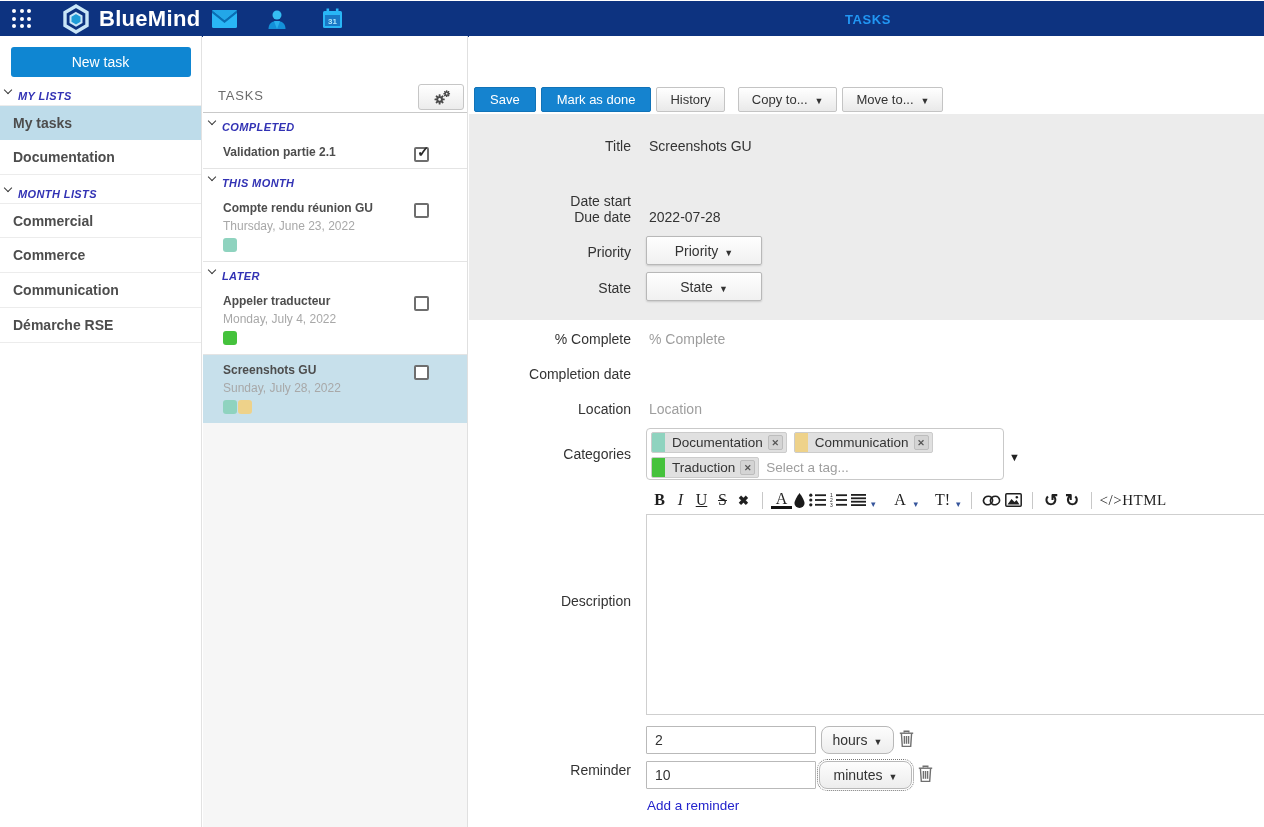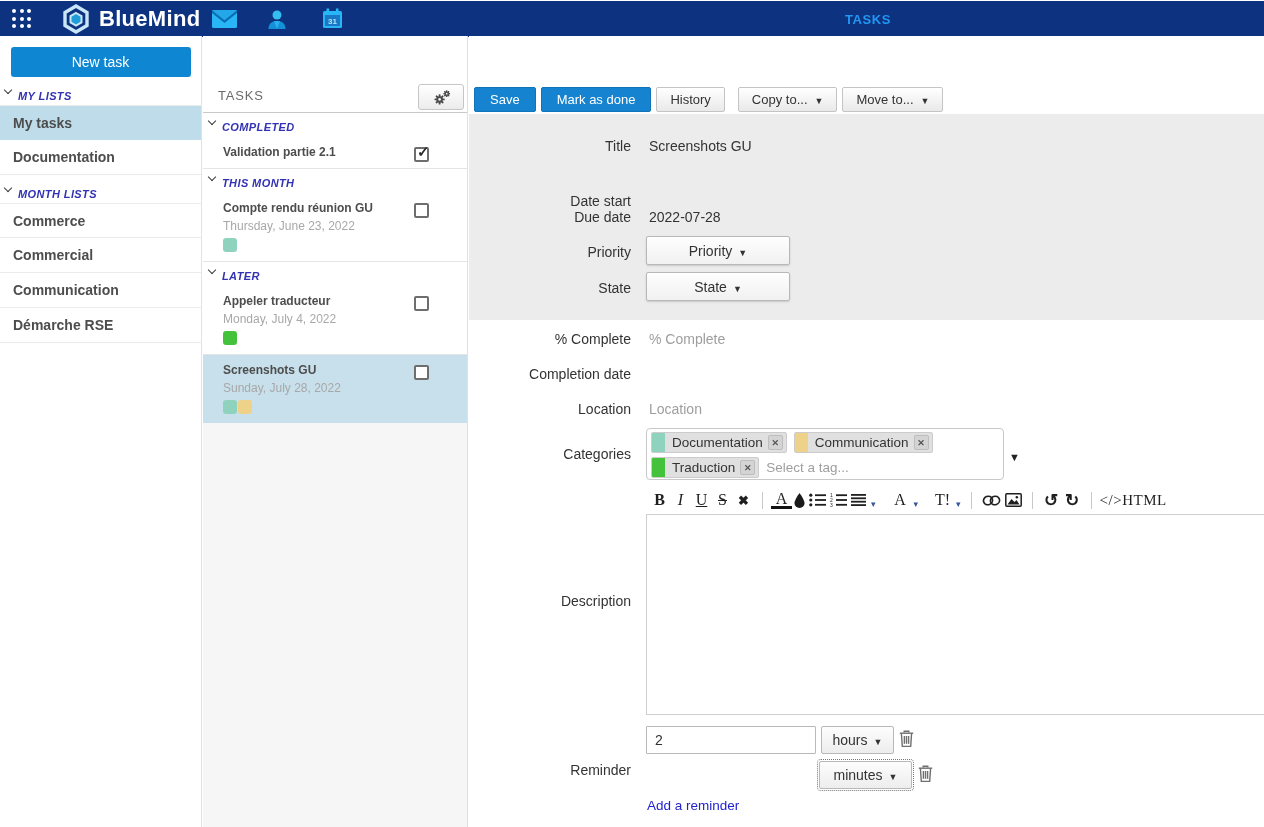--- a/index.html
+++ b/index.html
@@ -66,21 +66,21 @@
   .btn .dd { font-size:9px; margin-left:7px; color:#333; }
   .ml { margin-left:13px !important; }
 
   .form-head { position:absolute; top:78px; left:0; right:0; height:206px; background:#ececec; }
 
   .frow { position:absolute; left:0; right:0; height:18px; }
   .frow .lbl { position:absolute; left:0; top:0; width:162px; text-align:right; font-size:14px; color:#333; }
   .frow .val { position:absolute; left:180px; top:0; font-size:14px; color:#333; }
   .ph { color:#9e9e9e !important; }
 
-  .sel-btn { position:absolute; left:177px; width:144px; height:29px;
+  .sel-btn { position:absolute; left:177px; width:116px; height:29px;
     background:linear-gradient(#fefefe,#f1f1f1); border:1px solid #b8b8b8; border-radius:2px;
     box-shadow:0 1px 2px rgba(0,0,0,.15); font-size:14px; color:#333; cursor:pointer;
     font-family:"Liberation Sans",sans-serif; }
   .sel-btn .dd { font-size:9px; margin-left:6px; }
 
   .cat-box { position:absolute; left:177px; top:392px; width:358px; height:52px;
     background:#fff; border:1px solid #c9c9c9; border-radius:4px; padding:2px 4px; }
   .tag { display:inline-flex; align-items:center; height:21px; background:#e0e0e0;
     border:1px solid #cccccc; border-radius:2px; margin:1px 3px 1px 0; overflow:hidden; cursor:default; }
   .tag-color { width:13px; height:21px; display:inline-block; }
@@ -104,21 +104,21 @@
   .ed-undo { font-family:"Liberation Sans",sans-serif; font-size:17px; font-weight:bold; }
   .ed-html { font-size:15px; letter-spacing:.5px; }
   .ed-svg { margin:0 2px; cursor:pointer; display:flex; align-items:center; }
   .ed-body { position:absolute; left:177px; top:478px; width:1200px; height:201px;
     background:#fff; border:1px solid #cfcfcf; cursor:text; }
 
   
   .rem-input { position:absolute; left:177px; width:170px; height:28px; border:1px solid #b9b9b9;
     border-radius:1px; padding:0 8px; font-size:14px; color:#333; font-family:"Liberation Sans",sans-serif; }
   .unit-btn { position:absolute; height:28px; background:linear-gradient(#fdfdfd,#ededed);
-    border:1px solid #b8b8b8; border-radius:2px; font-size:14px; color:#333; cursor:pointer;
+    border:1px solid #b8b8b8; border-radius:8px; font-size:14px; color:#333; cursor:pointer;
     font-family:"Liberation Sans",sans-serif; }
   .unit-btn .dd { font-size:9px; margin-left:6px; }
   .unit-btn.focused { outline:1px dotted #777; outline-offset:1px; }
   .trash { position:absolute; cursor:pointer; }
   .add-rem { position:absolute; left:178px; top:762px; font-size:13.5px; color:#2323cc; cursor:pointer; text-decoration:none; }
 </style>
 </head>
 <body>
 
 <div class="topbar">
@@ -172,24 +172,24 @@
   </div>
   <div class="side-item">
     <span>Documentation</span>
   </div>
 
   <div class="sec-h">
     <i class="chev"></i>
     <span>MONTH LISTS</span>
   </div>
   <div class="side-item">
+    <span>Commercial</span>
+  </div>
+  <div class="side-item">
     <span>Commerce</span>
-  </div>
-  <div class="side-item">
-    <span>Commercial</span>
   </div>
   <div class="side-item">
     <span>Communication</span>
   </div>
   <div class="side-item">
     <span>Démarche RSE</span>
   </div>
 </div>
 
 <div class="tasklist">
@@ -433,20 +433,21 @@
         <line x1="5.4" y1="6" x2="5.4" y2="13.8"></line>
         <line x1="7.5" y1="6" x2="7.5" y2="13.8"></line>
         <line x1="9.6" y1="6" x2="9.6" y2="13.8"></line>
       </g>
     </svg>
   </span>
 
   <div class="frow" style="top:726px;">
     <span class="lbl">Reminder</span>
   </div>
+  <input class="rem-input" style="top: 725px;" value="10">
   <button class="unit-btn focused" style="top:725px; left:350px; width:93px;">
     <span>minutes</span><span class="dd">▼</span>
   </button>
   <span class="trash" style="left:449px; top:729px;">
     <svg width="15" height="18" viewBox="0 0 15 18">
       <g fill="none" stroke="#6f6f6f" stroke-width="1.4">
         <path d="M5.2 2.5 v-1.3 h4.6 v1.3"></path>
         <line x1="0.8" y1="3.2" x2="14.2" y2="3.2"></line>
         <path d="M2.4 3.2 l0.9 13.2 h8.4 l0.9-13.2"></path>
         <line x1="5.4" y1="6" x2="5.4" y2="13.8"></line>

